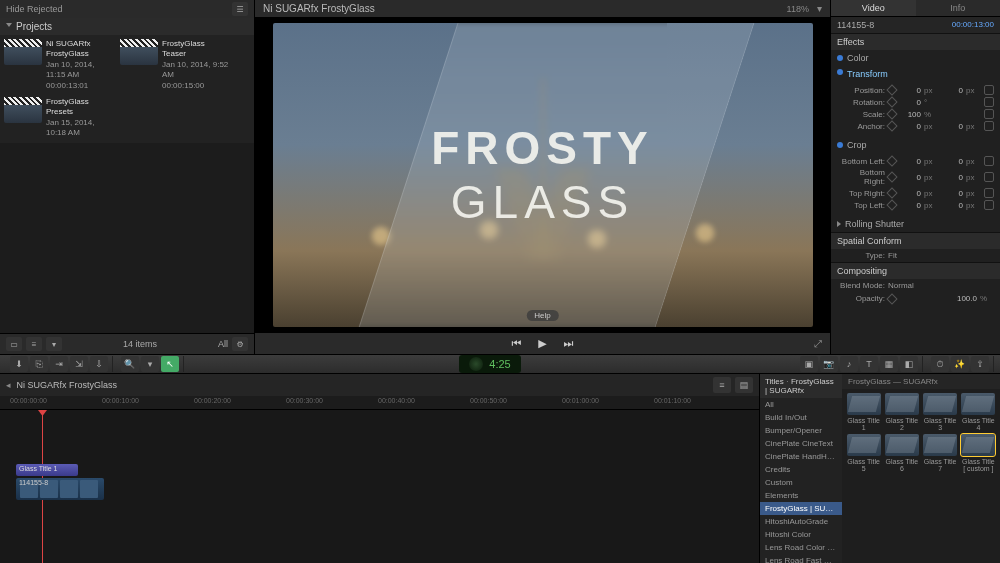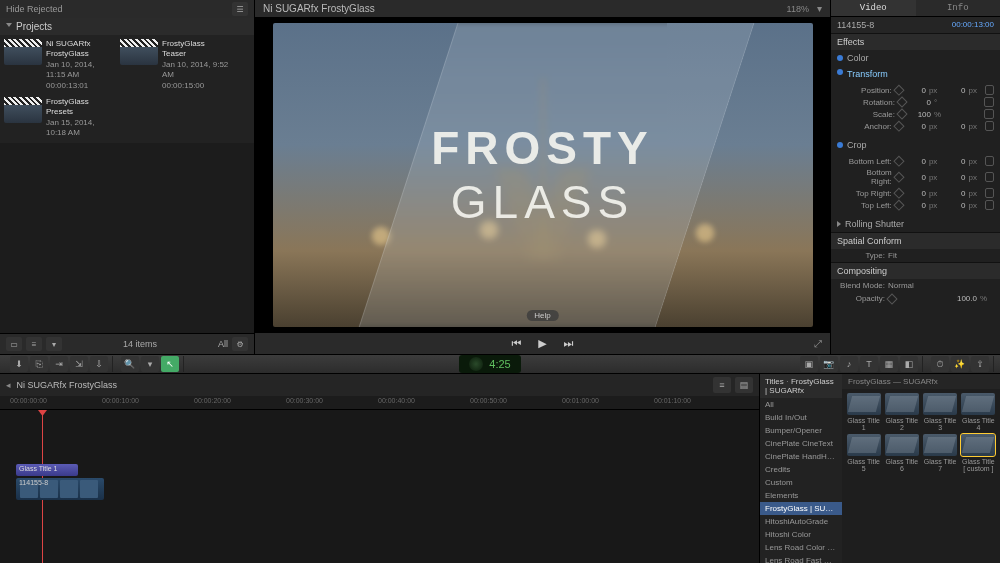--- a/index.html
+++ b/index.html
@@ -44,26 +44,26 @@
 .canvas-title .l1 { font-size: 46px; font-weight: bold; }
 .canvas-title .l2 { font-size: 46px; }
 .help-btn { position: absolute; bottom: 6px; left: 50%; transform: translateX(-50%); background: rgba(60,60,60,0.8); color: #ccc; font-size: 8px; padding: 1px 8px; border-radius: 8px; }
 .transport { background: #2a2a2a; padding: 4px; display: flex; justify-content: center; gap: 10px; align-items: center; position: relative; }
 .tbtn { color: #ccc; font-size: 11px; width: 16px; text-align: center; }
 .fs { position: absolute; right: 8px; color: #999; font-size: 10px; }
 
 
 .inspector { width: 170px; background: #202020; border-left: 1px solid #000; display: flex; flex-direction: column; font-size: 9px; }
 .insp-tabs { display: flex; background: #2a2a2a; border-bottom: 1px solid #000; }
-.insp-tab { flex: 1; text-align: center; padding: 3px; color: #888; font-family: Liberation Mono, monospace; }
+.insp-tab { flex: 1; text-align: center; padding: 3px; color: #888; }
 .insp-tab.active { color: #ddd; background: #333; }
 .insp-title { display: flex; padding: 3px 6px; background: #252525; color: #aaa; }
 .insp-title .tc { margin-left: auto; color: #6af; font-size: 8px; }
 .insp-sec-head { background: #2b2b2b; padding: 3px 6px; color: #ccc; font-size: 9px; border-top: 1px solid #111; }
-.insp-group { padding: 2px 6px 5px 16px; }
+.insp-group { padding: 2px 6px 5px 6px; }
 .insp-group-head { display: flex; gap: 4px; padding: 3px 6px; color: #8cf; font-size: 9px; }
 .insp-row { display: flex; align-items: center; padding: 1px 0; gap: 3px; font-size: 8px; color: #999; }
 .insp-row .lbl { width: 48px; text-align: right; }
 .insp-row .kf { width: 8px; height: 8px; border: 1px solid #555; transform: rotate(45deg); }
 .insp-row .val { width: 22px; text-align: right; color: #bbb; }
 .insp-row .unit { width: 14px; color: #777; }
 .insp-row .reset { margin-left: auto; width: 10px; height: 10px; border: 1px solid #555; border-radius: 2px; }
 .simple-row { padding: 3px 6px; color: #aaa; font-size: 9px; display:flex; gap:4px; align-items:center; }
 .dot { width:6px; height:6px; border-radius:50%; background:#3a7bd5; display:inline-block; }
 

